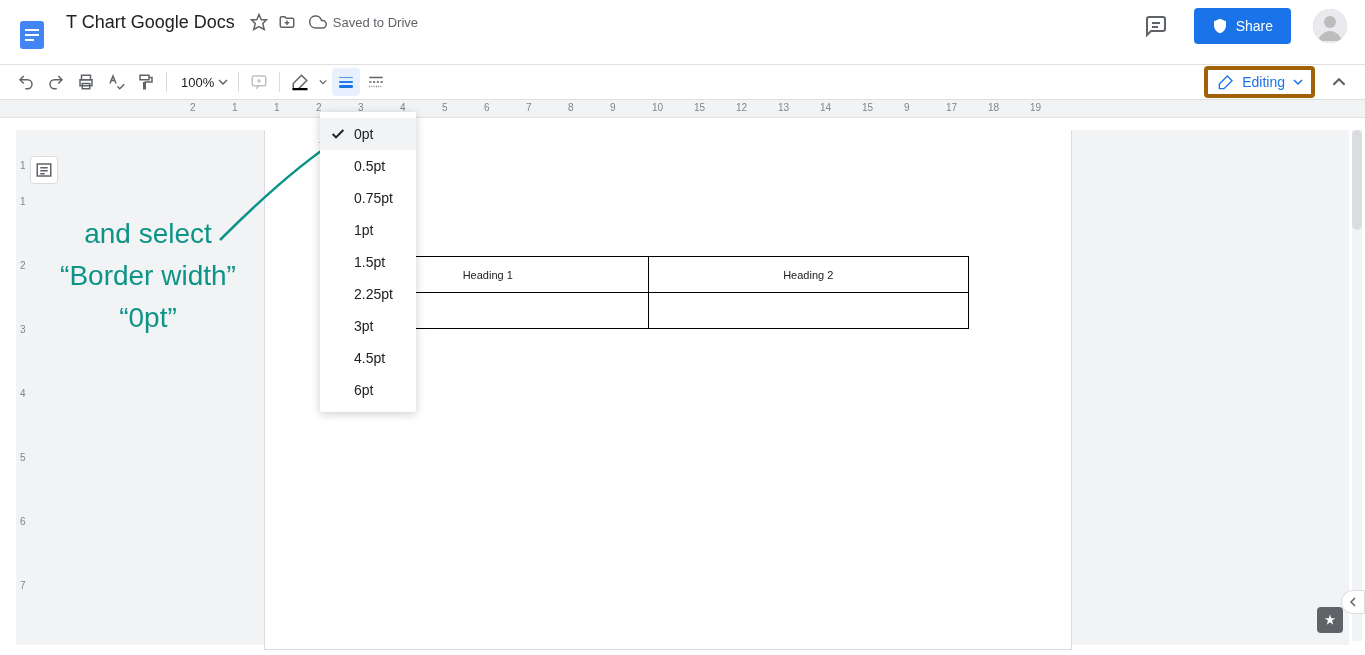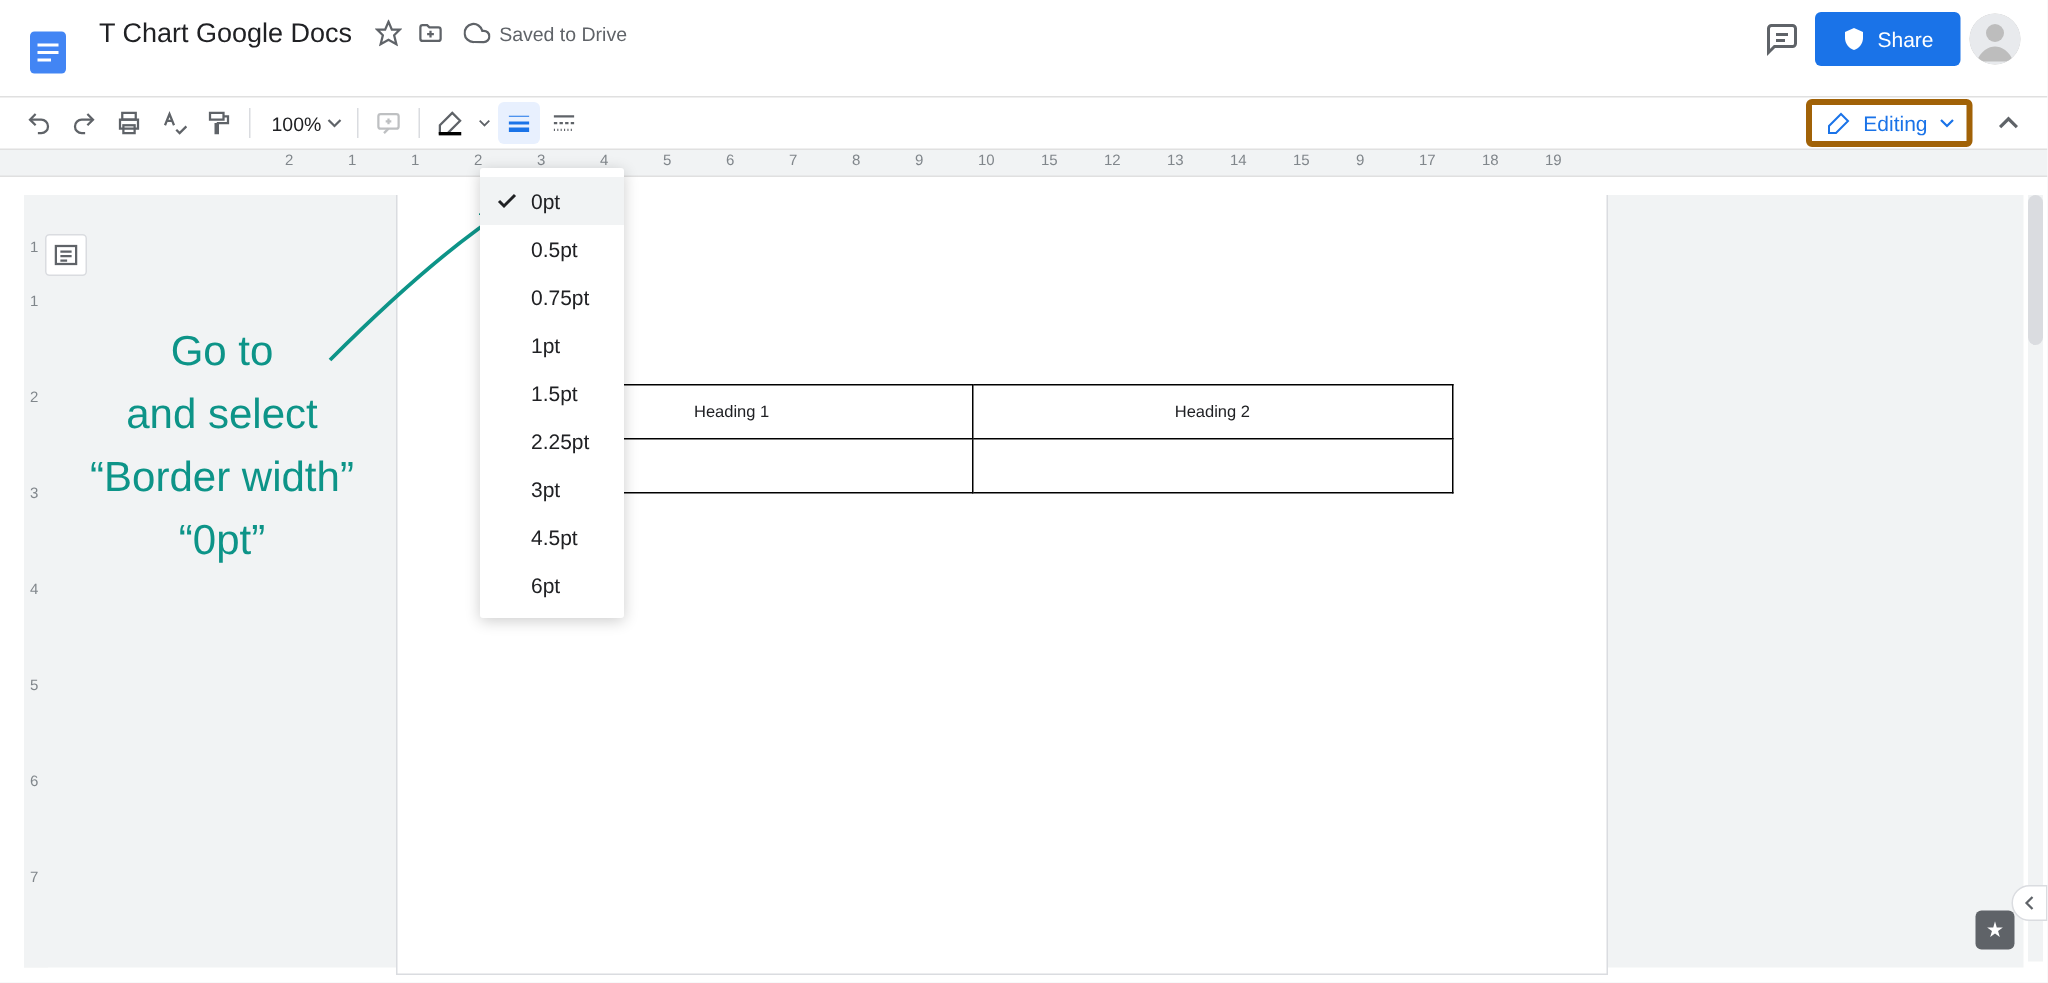--- a/index.html
+++ b/index.html
@@ -9,21 +9,21 @@
 .docs-logo { width: 40px; height: 54px; display: flex; align-items: center; justify-content: center; margin-right: 8px; }
 .docs-logo svg { width: 36px; height: 36px; }
 .title-area { flex: 1; display: flex; flex-direction: column; }
 .title-row { display: flex; align-items: center; gap: 8px; height: 28px; }
 .doc-title { font-size: 18px; color: #202124; padding: 2px 6px; border-radius: 4px; }
 .title-icon { width: 20px; height: 20px; display: flex; align-items: center; justify-content: center; color: #5f6368; }
 .save-status { font-size: 13px; color: #5f6368; display: flex; align-items: center; gap: 6px; margin-left: 4px; }
 .menus { display: flex; gap: 2px; margin-top: 4px; }
 .menu-item { font-size: 14px; color: #202124; padding: 4px 7px; border-radius: 4px; cursor: pointer; }
 .last-edit { font-size: 14px; color: #777; text-decoration: underline; margin-left: 12px; padding: 4px 0; }
-.title-right { display: flex; align-items: center; gap: 6px; padding-right: 6px; }
+.title-right { display: flex; align-items: center; gap: 22px; padding-right: 6px; }
 .comment-btn { width: 32px; height: 32px; display: flex; align-items: center; justify-content: center; color: #5f6368; border-radius: 4px; }
 .share-btn { background: #1a73e8; color: #fff; border: none; border-radius: 4px; padding: 0 18px; height: 36px; font-size: 14px; font-weight: 500; display: flex; align-items: center; gap: 8px; cursor: pointer; }
 .avatar { width: 34px; height: 34px; border-radius: 50%; background: #ccc; overflow: hidden; display: flex; align-items: center; justify-content: center; }
 
 .toolbar { height: 36px; border-top: 1px solid #e0e0e0; border-bottom: 1px solid #e0e0e0; display: flex; align-items: center; padding: 0 12px; gap: 2px; background: #fff; }
 .tb-btn { width: 28px; height: 28px; display: flex; align-items: center; justify-content: center; color: #5f6368; border-radius: 4px; cursor: pointer; }
 .tb-btn.active { background: #e8f0fe; color: #1a73e8; }
 .tb-sep { width: 1px; height: 20px; background: #dadce0; margin: 0 4px; }
 .zoom { display: flex; align-items: center; font-size: 13px; color: #202124; padding: 0 4px 0 8px; gap: 4px; }
 .editing-btn { margin-left: auto; display: flex; align-items: center; gap: 8px; border: 4px solid #a16207; border-radius: 4px; padding: 4px 8px 4px 10px; font-size: 14px; color: #1a73e8; cursor: pointer; }
@@ -290,21 +290,20 @@
     </div>
     <div class="dd-item">
       <span>4.5pt</span>
     </div>
     <div class="dd-item">
       <span>6pt</span>
     </div>
   </div>
 
 <div class="annotation">
-  <div>Go to</div>
   <div>and select</div>
   <div>“Border width”</div>
   <div>“0pt”</div>
 </div>
 <svg class="arrow" width="160" height="120">
   <defs>
       <marker id="ah" markerWidth="10" markerHeight="10" refX="8" refY="3" orient="auto">
         <path d="M0,0 L0,6 L9,3 z" fill="#0d9488"></path>
       </marker>
     </defs>

